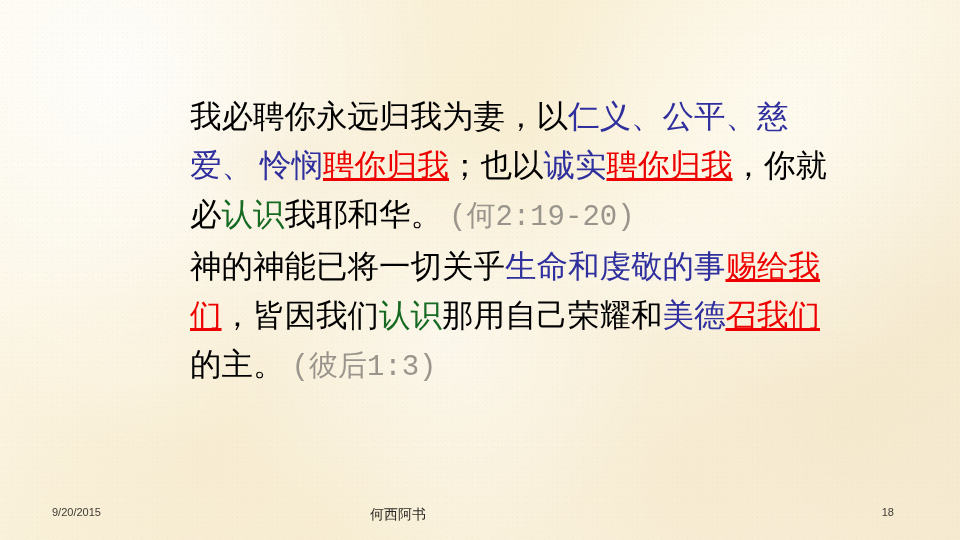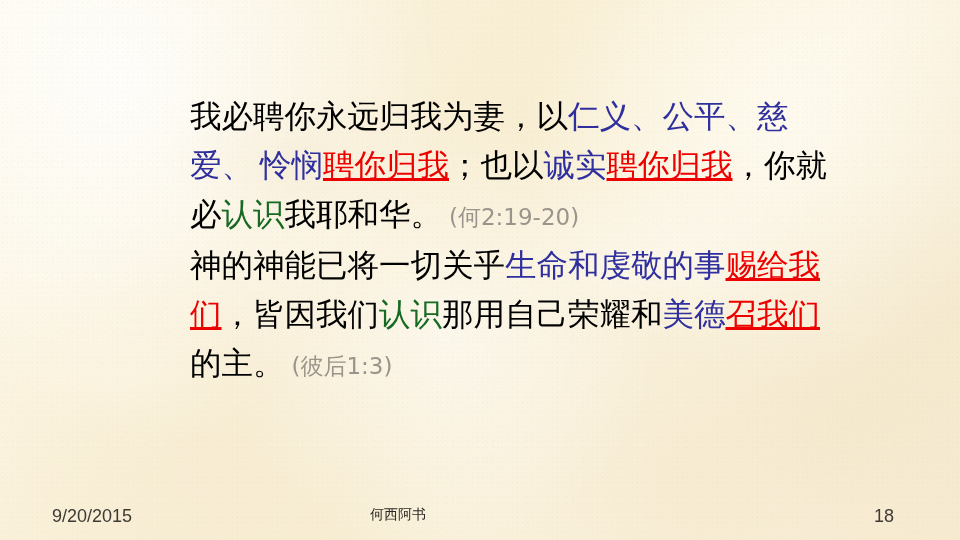--- a/index.html
+++ b/index.html
@@ -76,37 +76,37 @@
     letter-spacing: 0px;
     text-align: left;
     margin: 0;
     white-space: normal;
   }
   .verse + .verse { }
 
   .blue  { color: #2f2f9e; }
   .red   { color: #ee0000; text-decoration: underline; }
   .green { color: #166a22; }
-  .ref   { color: #9a958c; font-size: 23px; }
+  .ref   { color: #9a958c; font-size: 29px; font-family: Liberation Mono, monospace; }
   .blk   { color: #000000; font-family: Liberation Serif, serif; }
   .sp    { display: inline-block; width: 7px; }
 
   
   #footer {
     position: absolute;
     left: 0;
     bottom: 0;
     width: 960px;
     height: 46px;
     z-index: 3;
   }
   .foot-item {
     position: absolute;
     top: 12px;
-    font-size: 18px;
+    font-size: 11px;
     color: #3d3a33;
     font-family: "Liberation Sans", "DejaVu Sans", sans-serif;
     white-space: nowrap;
   }
   #foot-date   { left: 52px; }
   #foot-title  { left: 0; width: 796px; text-align: center; font-size: 14px; color: #2b2823; }
   #foot-number { right: 66px; }
 </style>
 </head>
 <body>

